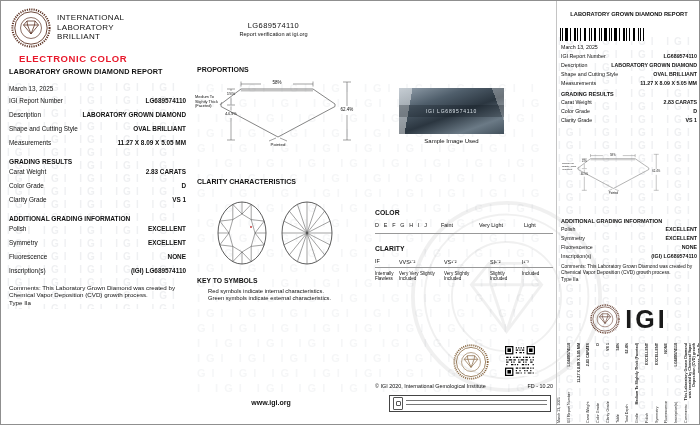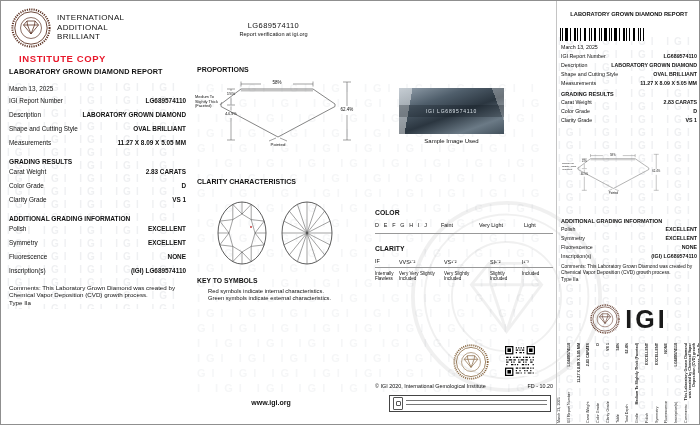--- a/index.html
+++ b/index.html
@@ -117,25 +117,25 @@
 
   <div class="abs brand-row">
     <svg width="40" height="40" viewBox="0 0 40 40">
       <circle cx="20" cy="20" r="18.6" fill="none" stroke="#5d3425" stroke-width="2" stroke-dasharray="1.2 1.1"></circle>
       <circle cx="20" cy="20" r="16.2" fill="none" stroke="#5d3425" stroke-width=".9"></circle>
       <circle cx="20" cy="20" r="10.5" fill="none" stroke="#5d3425" stroke-width=".7"></circle>
       <path d="M12.5,17 L16,13 L24,13 L27.5,17 L20,26 Z M12.5,17 L27.5,17 M20,26 L16.5,17 M20,26 L23.5,17 M16,13 L16.5,17 M24,13 L23.5,17" fill="none" stroke="#5d3425" stroke-width=".8"></path>
     </svg>
     <div class="brand-name">
       <div>INTERNATIONAL</div>
-      <div>ADDITIONAL</div>
+      <div>LABORATORY</div>
       <div>BRILLIANT</div>
     </div>
   </div>
-  <div class="abs ecopy" style="color:#e8192c">INSTITUTE COPY</div>
+  <div class="abs ecopy" style="color:#e8192c">ELECTRONIC COLOR</div>
   <div class="abs l-title">LABORATORY GROWN DIAMOND REPORT</div>
 
   <div class="abs left-body">
     <div class="date">March 13, 2025</div>
     <div class="row">
         <span class="lbl">IGI Report Number</span>
         <span class="val">LG689574110</span>
       </div>
     <div class="row">
         <span class="lbl">Description</span>

